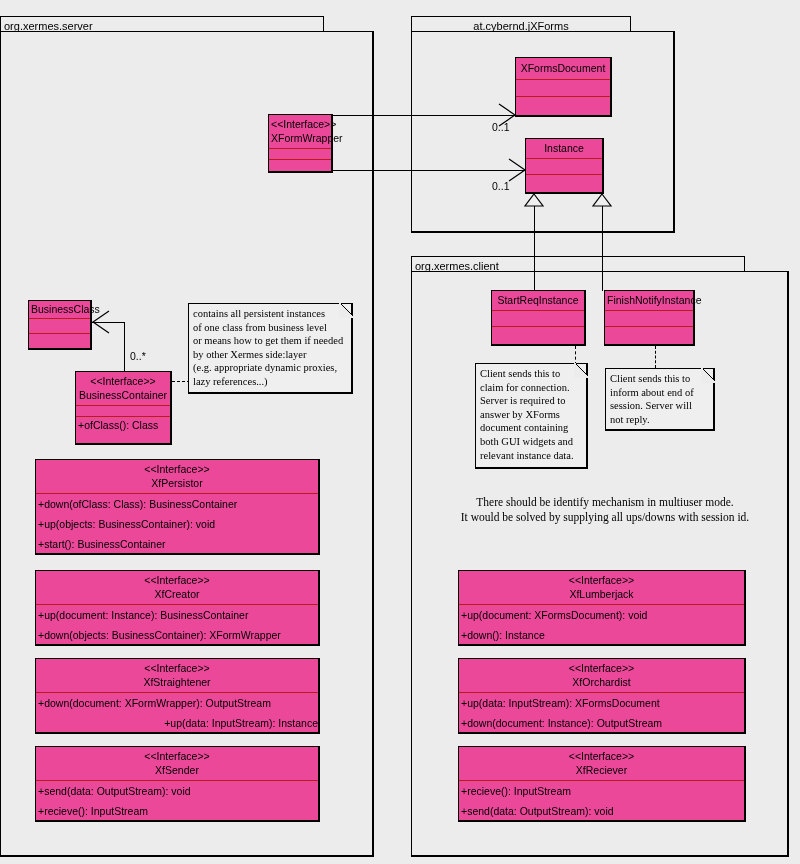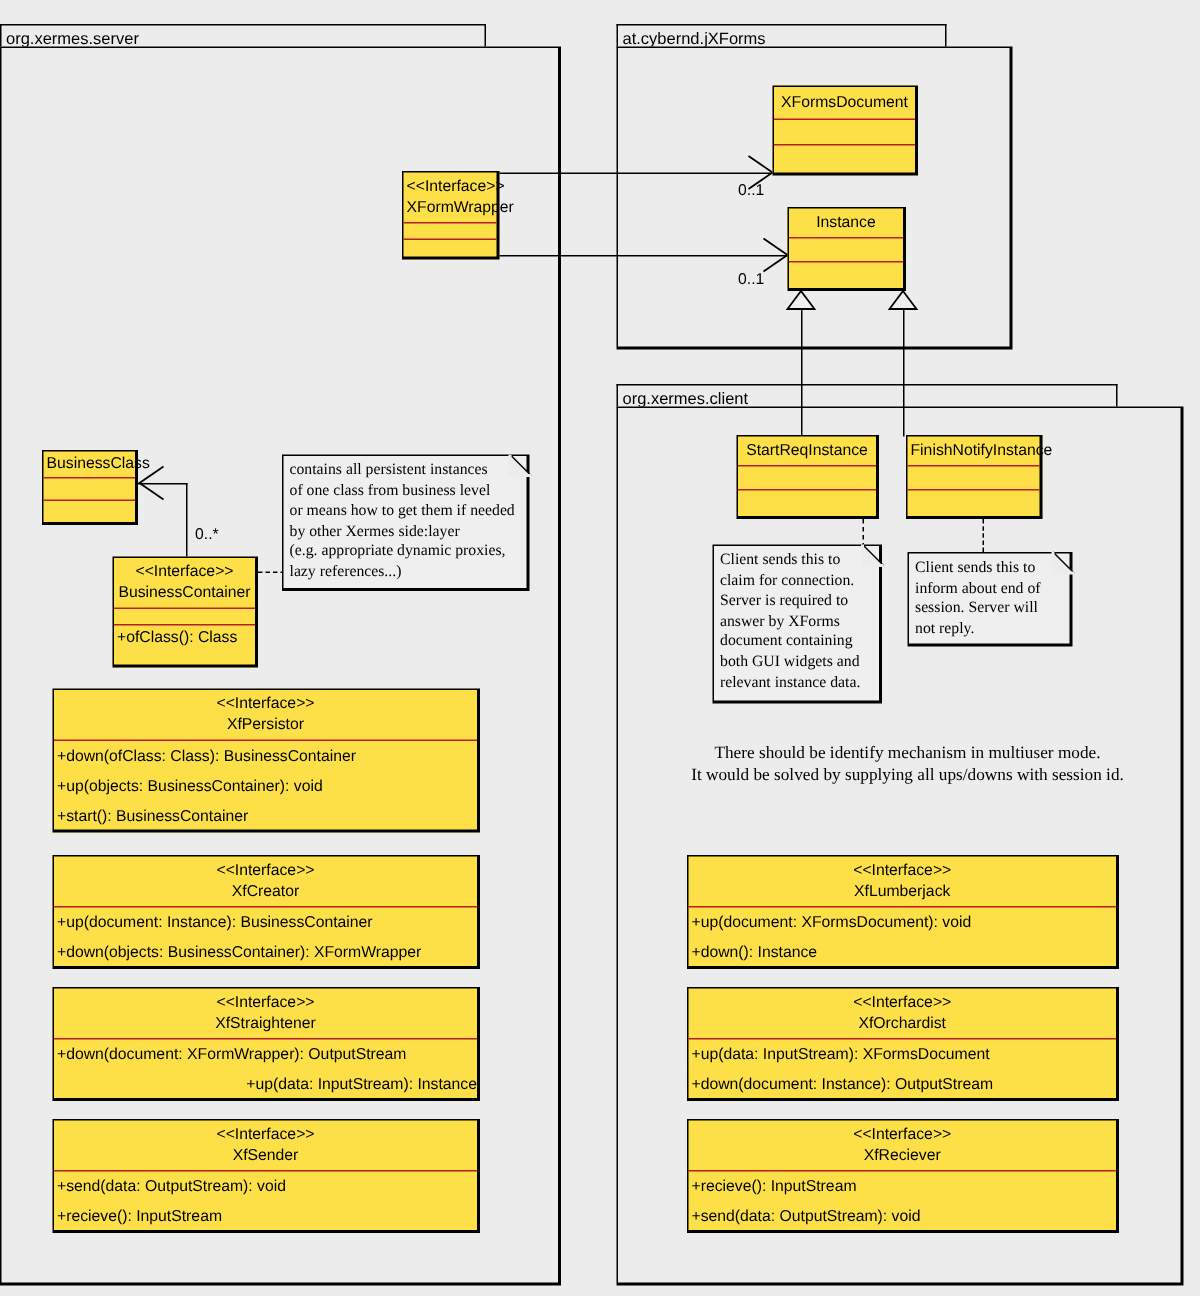--- a/index.html
+++ b/index.html
@@ -38,21 +38,21 @@
     border-right-width: 2px;
     border-bottom-width: 2px;
     background: #ececec;
   }
 
   
   .cls {
     border: 1px solid #000;
     border-right-width: 2px;
     border-bottom-width: 2px;
-    background: #fde047;
+    background: #ec4899;
     font-size: 10.5px;
   }
   .cls .hdr {
     text-align: center;
     padding: 2px 2px 3px 2px;
     line-height: 14px;
   }
   .cls .sep { border-top: 1px solid #b91c1c; }
   .cls .row {
     height: 16px;
@@ -103,21 +103,21 @@
 </head>
 <body>
 
 <div id="canvas">
 
   <div class="abs pkg-tab" style="left:0px; top:16px; width:324px; height:16px;">
     <span>org.xermes.server</span>
   </div>
   <div class="abs pkg-body" style="left:0px; top:31px; width:374px; height:826px;"></div>
 
-  <div class="abs pkg-tab" style="left:411px; top:16px; width:220px; height:16px;">
+  <div class="abs pkg-tab" style="left:411px; top:16px; width:220px; height:16px;text-align:center;">
     <span>at.cybernd.jXForms</span>
   </div>
   <div class="abs pkg-body" style="left:411px; top:31px; width:264px; height:202px;"></div>
 
   <div class="abs pkg-tab" style="left:411px; top:256px; width:334px; height:16px;">
     <span>org.xermes.client</span>
   </div>
   <div class="abs pkg-body" style="left:411px; top:271px; width:378px; height:586px;"></div>
 
   <div class="abs hline" style="left:332px; top:115px; width:183px; height:1px;"></div>

